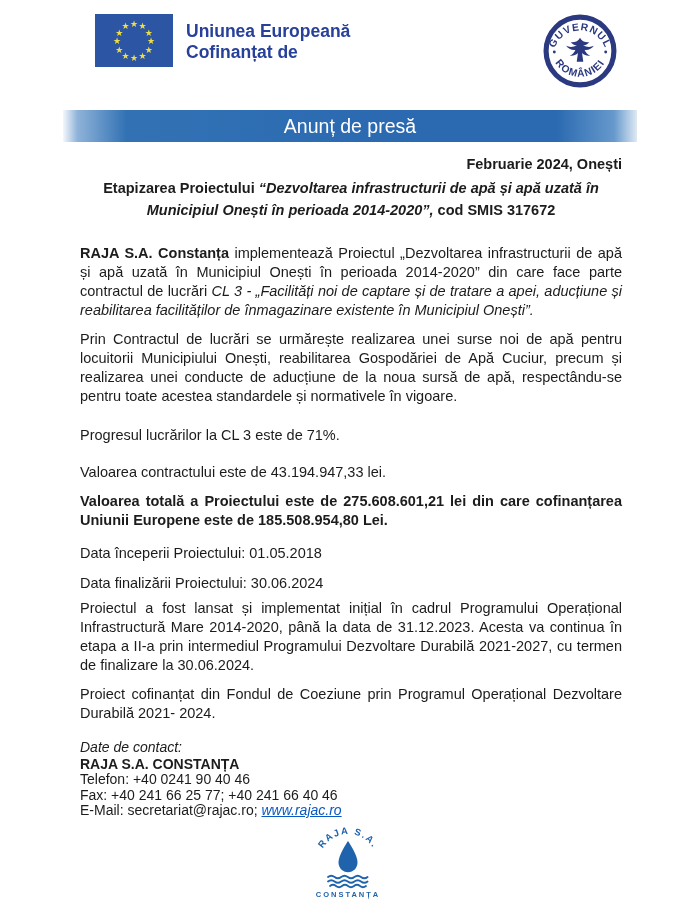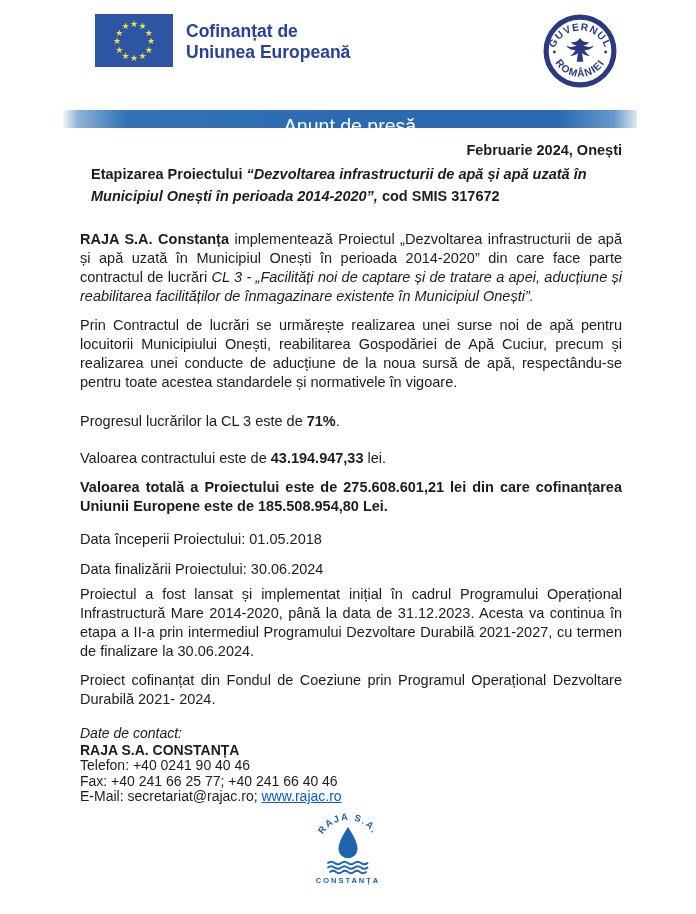--- a/index.html
+++ b/index.html
@@ -44,56 +44,56 @@
   .eu-stars span:nth-child(12){transform:rotate(330deg) translateY(-17px) rotate(-330deg);}
   .eu-caption {
     font-size:17.5px; font-weight:bold; color:#27419b; line-height:21px;
     padding-top:2px;
   }
   .gov-seal { width:74px; height:74px; flex:0 0 auto; }
 
   
   .banner {
     margin:22px 0 0 63px;
-    width:574px; height:18px;
+    width:574px; height:32px;
     background:linear-gradient(90deg,
       #f5f8fc 0%, #8fb3d9 2.5%, #3272b4 11%,
       #2b6ab1 55%, #2b6ab1 86%, #6699cc 96%, #dfe9f4 100%);
     text-align:center;
     color:#ffffff; font-size:19.5px; line-height:32px;
   }
 
   
   .doc { margin:0 74px 0 80px; font-size:14.5px; line-height:19px; }
   .dateline { margin-top:13px; text-align:right; font-weight:bold; }
   .doc-title {
     margin:3px auto 0; max-width:520px;
-    text-align:left; font-weight:bold; line-height:22px;
+    text-align:center; font-weight:bold; line-height:22px;
   }
   .doc-title .em { font-style:italic; }
   p.j  { text-align:justify; }
   .p1 { margin-top:23px; }
   .p1 .b { font-weight:bold; }
   .p1 .i { font-style:italic; }
   .p2 { margin-top:10px; }
   .p3 { margin-top:20px; }
   .p4 { margin-top:18px; }
   .p5 { margin-top:10px; font-weight:bold; }
   .p6 { margin-top:14px; }
   .p7 { margin-top:11px; }
   .p8 { margin-top:6px;  }
   .p9 { margin-top:10px; }
-  .bold { font-weight:bold; }
+  .bold { font-weight:normal; }
 
   
   .contact { margin-top:16px; font-size:14px; line-height:15.5px; }
   .contact p { margin:0; }
   .contact .heading { font-style:italic; line-height:17px; }
   .contact .company { font-weight:bold; line-height:16px; }
-  .contact a { color:#0a58c0; text-decoration:underline; }
+  .contact a { color:#0a58c0; text-decoration:underline;font-style:italic; }
 
   
   .raja-logo { display:block; margin:8px auto 0; }
 </style>
 </head>
 <body>
 
 <div class="page">
 
   <div class="header">
@@ -108,22 +108,22 @@
             <span>★</span>
           <span>★</span>
             <span>★</span>
             <span>★</span>
             <span>★</span>
             <span>★</span>
             <span>★</span>
         </div>
       </div>
       <div class="eu-caption">
+        <div>Uniunea Europeană</div>
         <div>Cofinanțat de</div>
-        <div>Uniunea Europeană</div>
       </div>
     </div>
 
     <svg class="gov-seal" viewBox="0 0 72 72">
       <circle cx="36" cy="36" r="33" fill="#ffffff" stroke="#2b3a80" stroke-width="5"></circle>
       <defs>
         <path id="sealTop" d="M 10,42 A 26,26 0 0 1 62,42" fill="none"></path>
         <path id="sealBottom" d="M 8,33 A 28,28 0 0 0 64,33" fill="none"></path>
       </defs>
       <text font-size="10" font-weight="bold" fill="#2b3a80" letter-spacing="1" font-family="Liberation Sans, DejaVu Sans, sans-serif">

